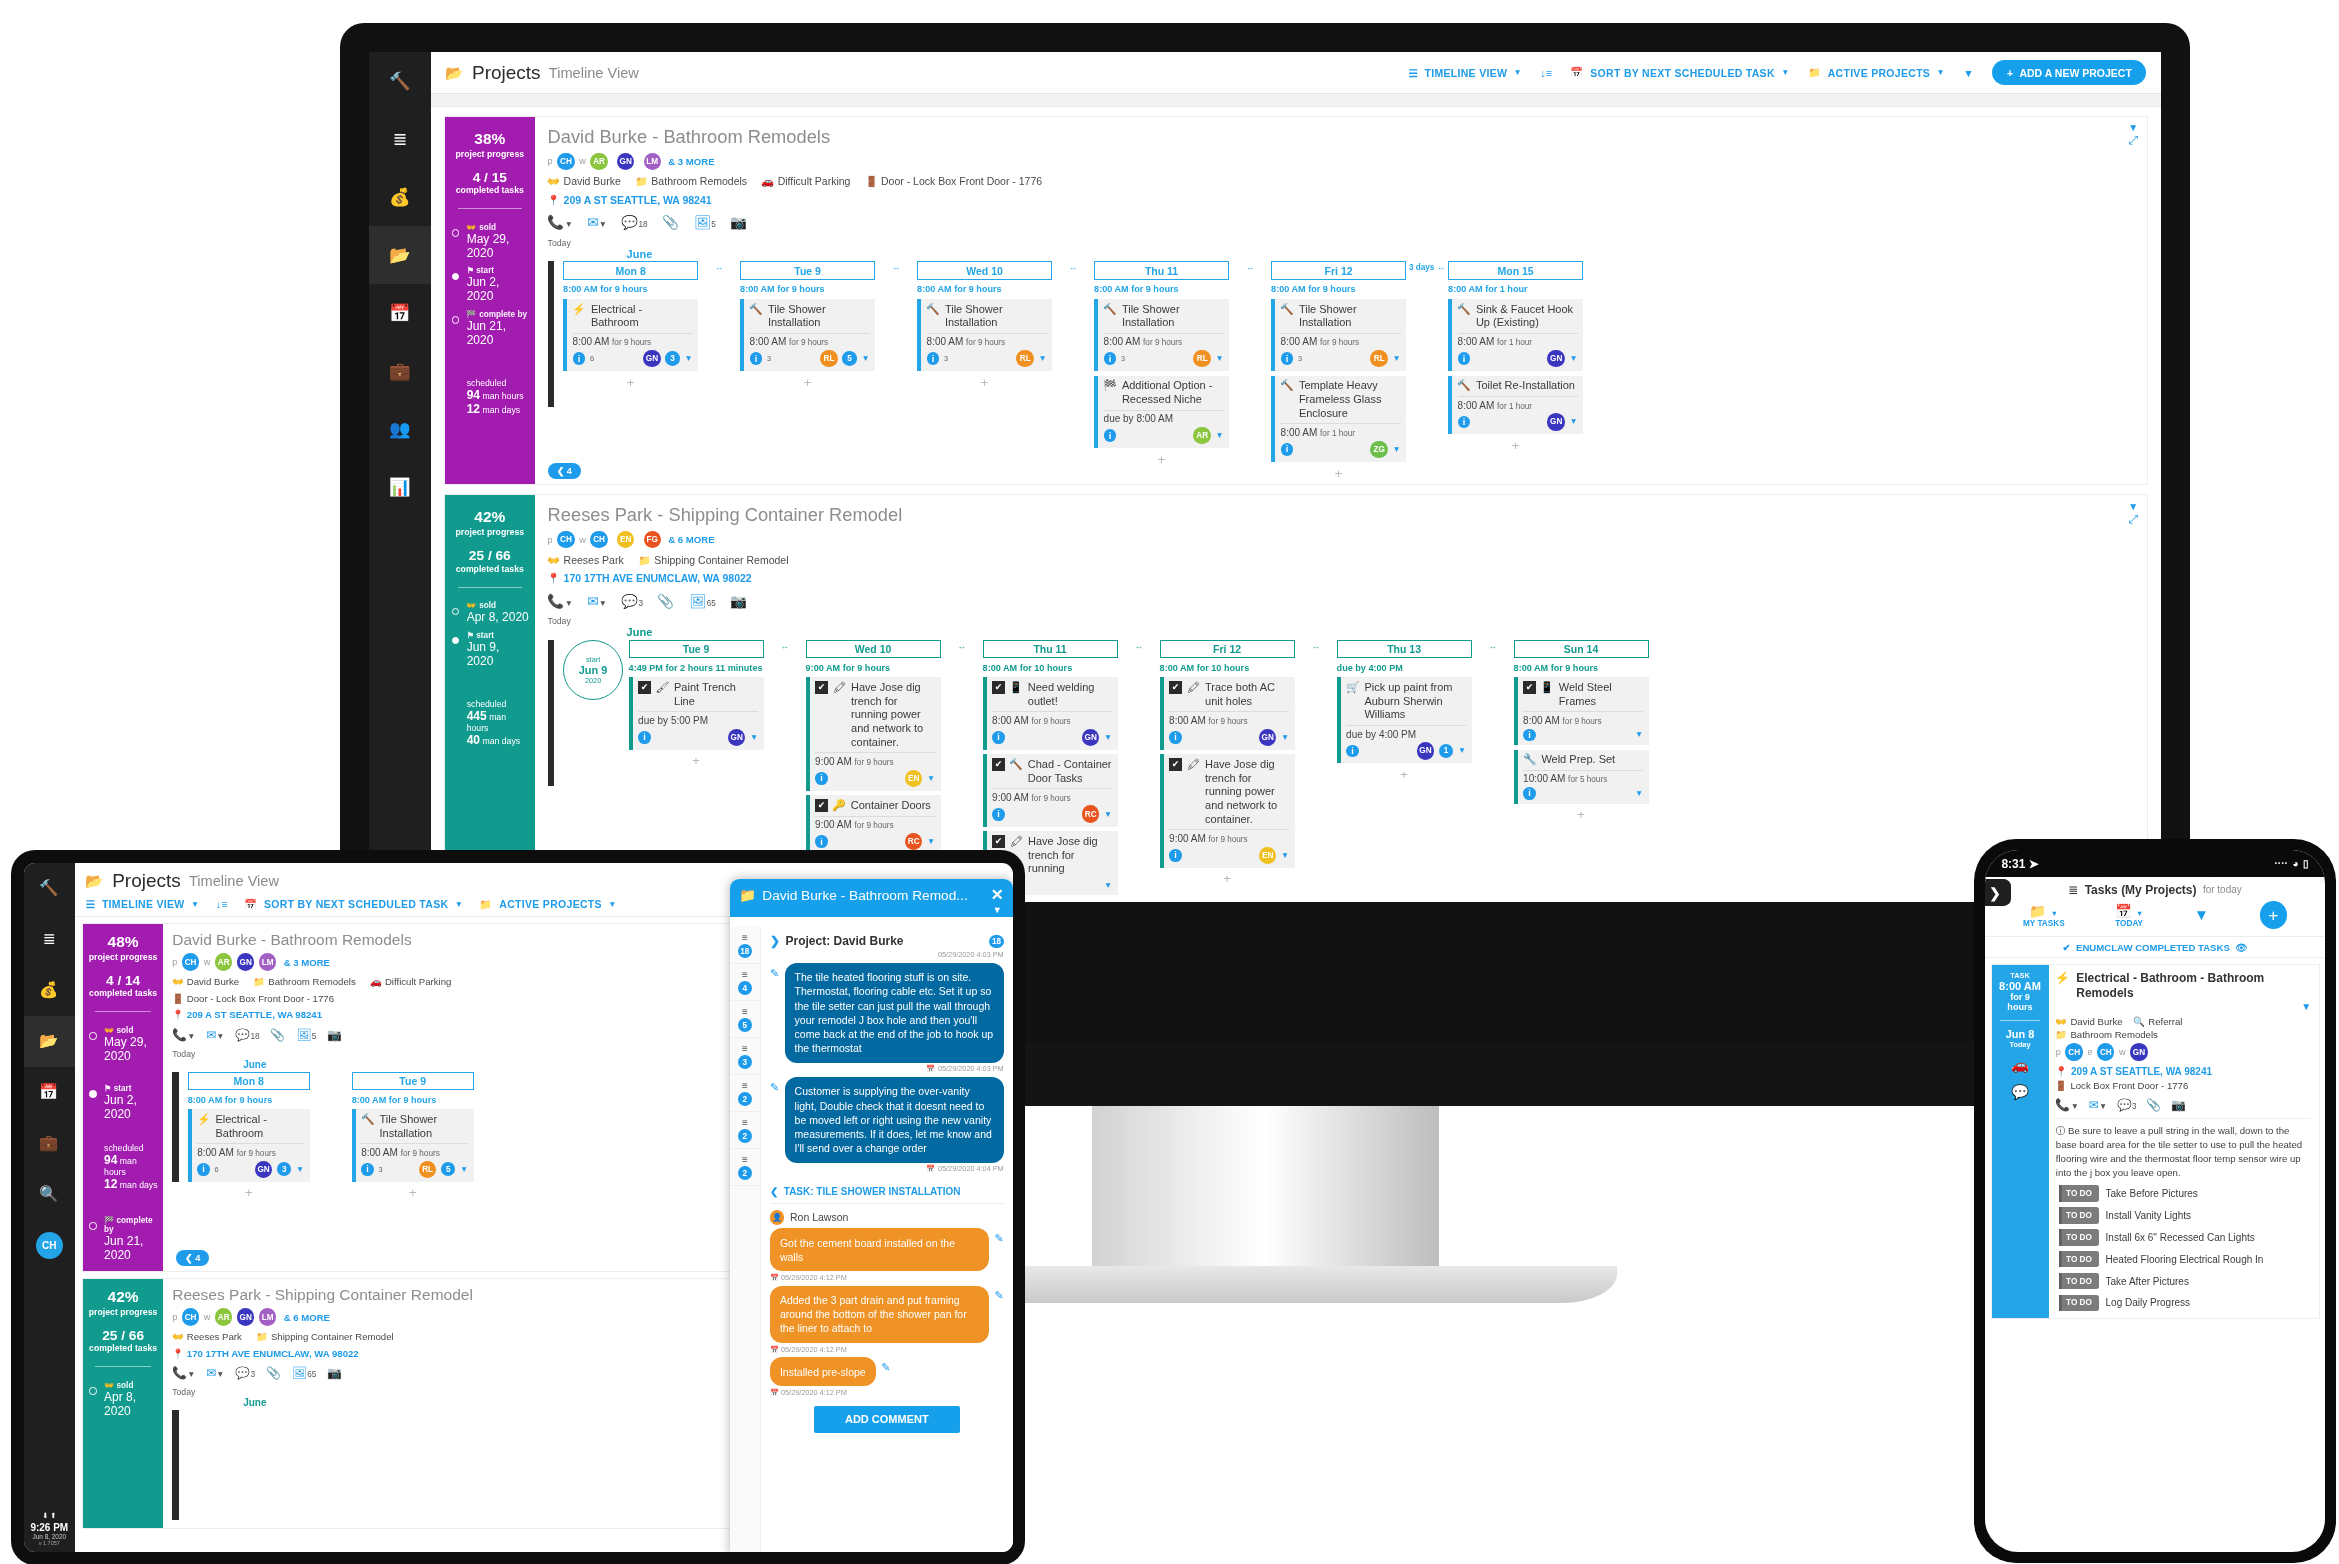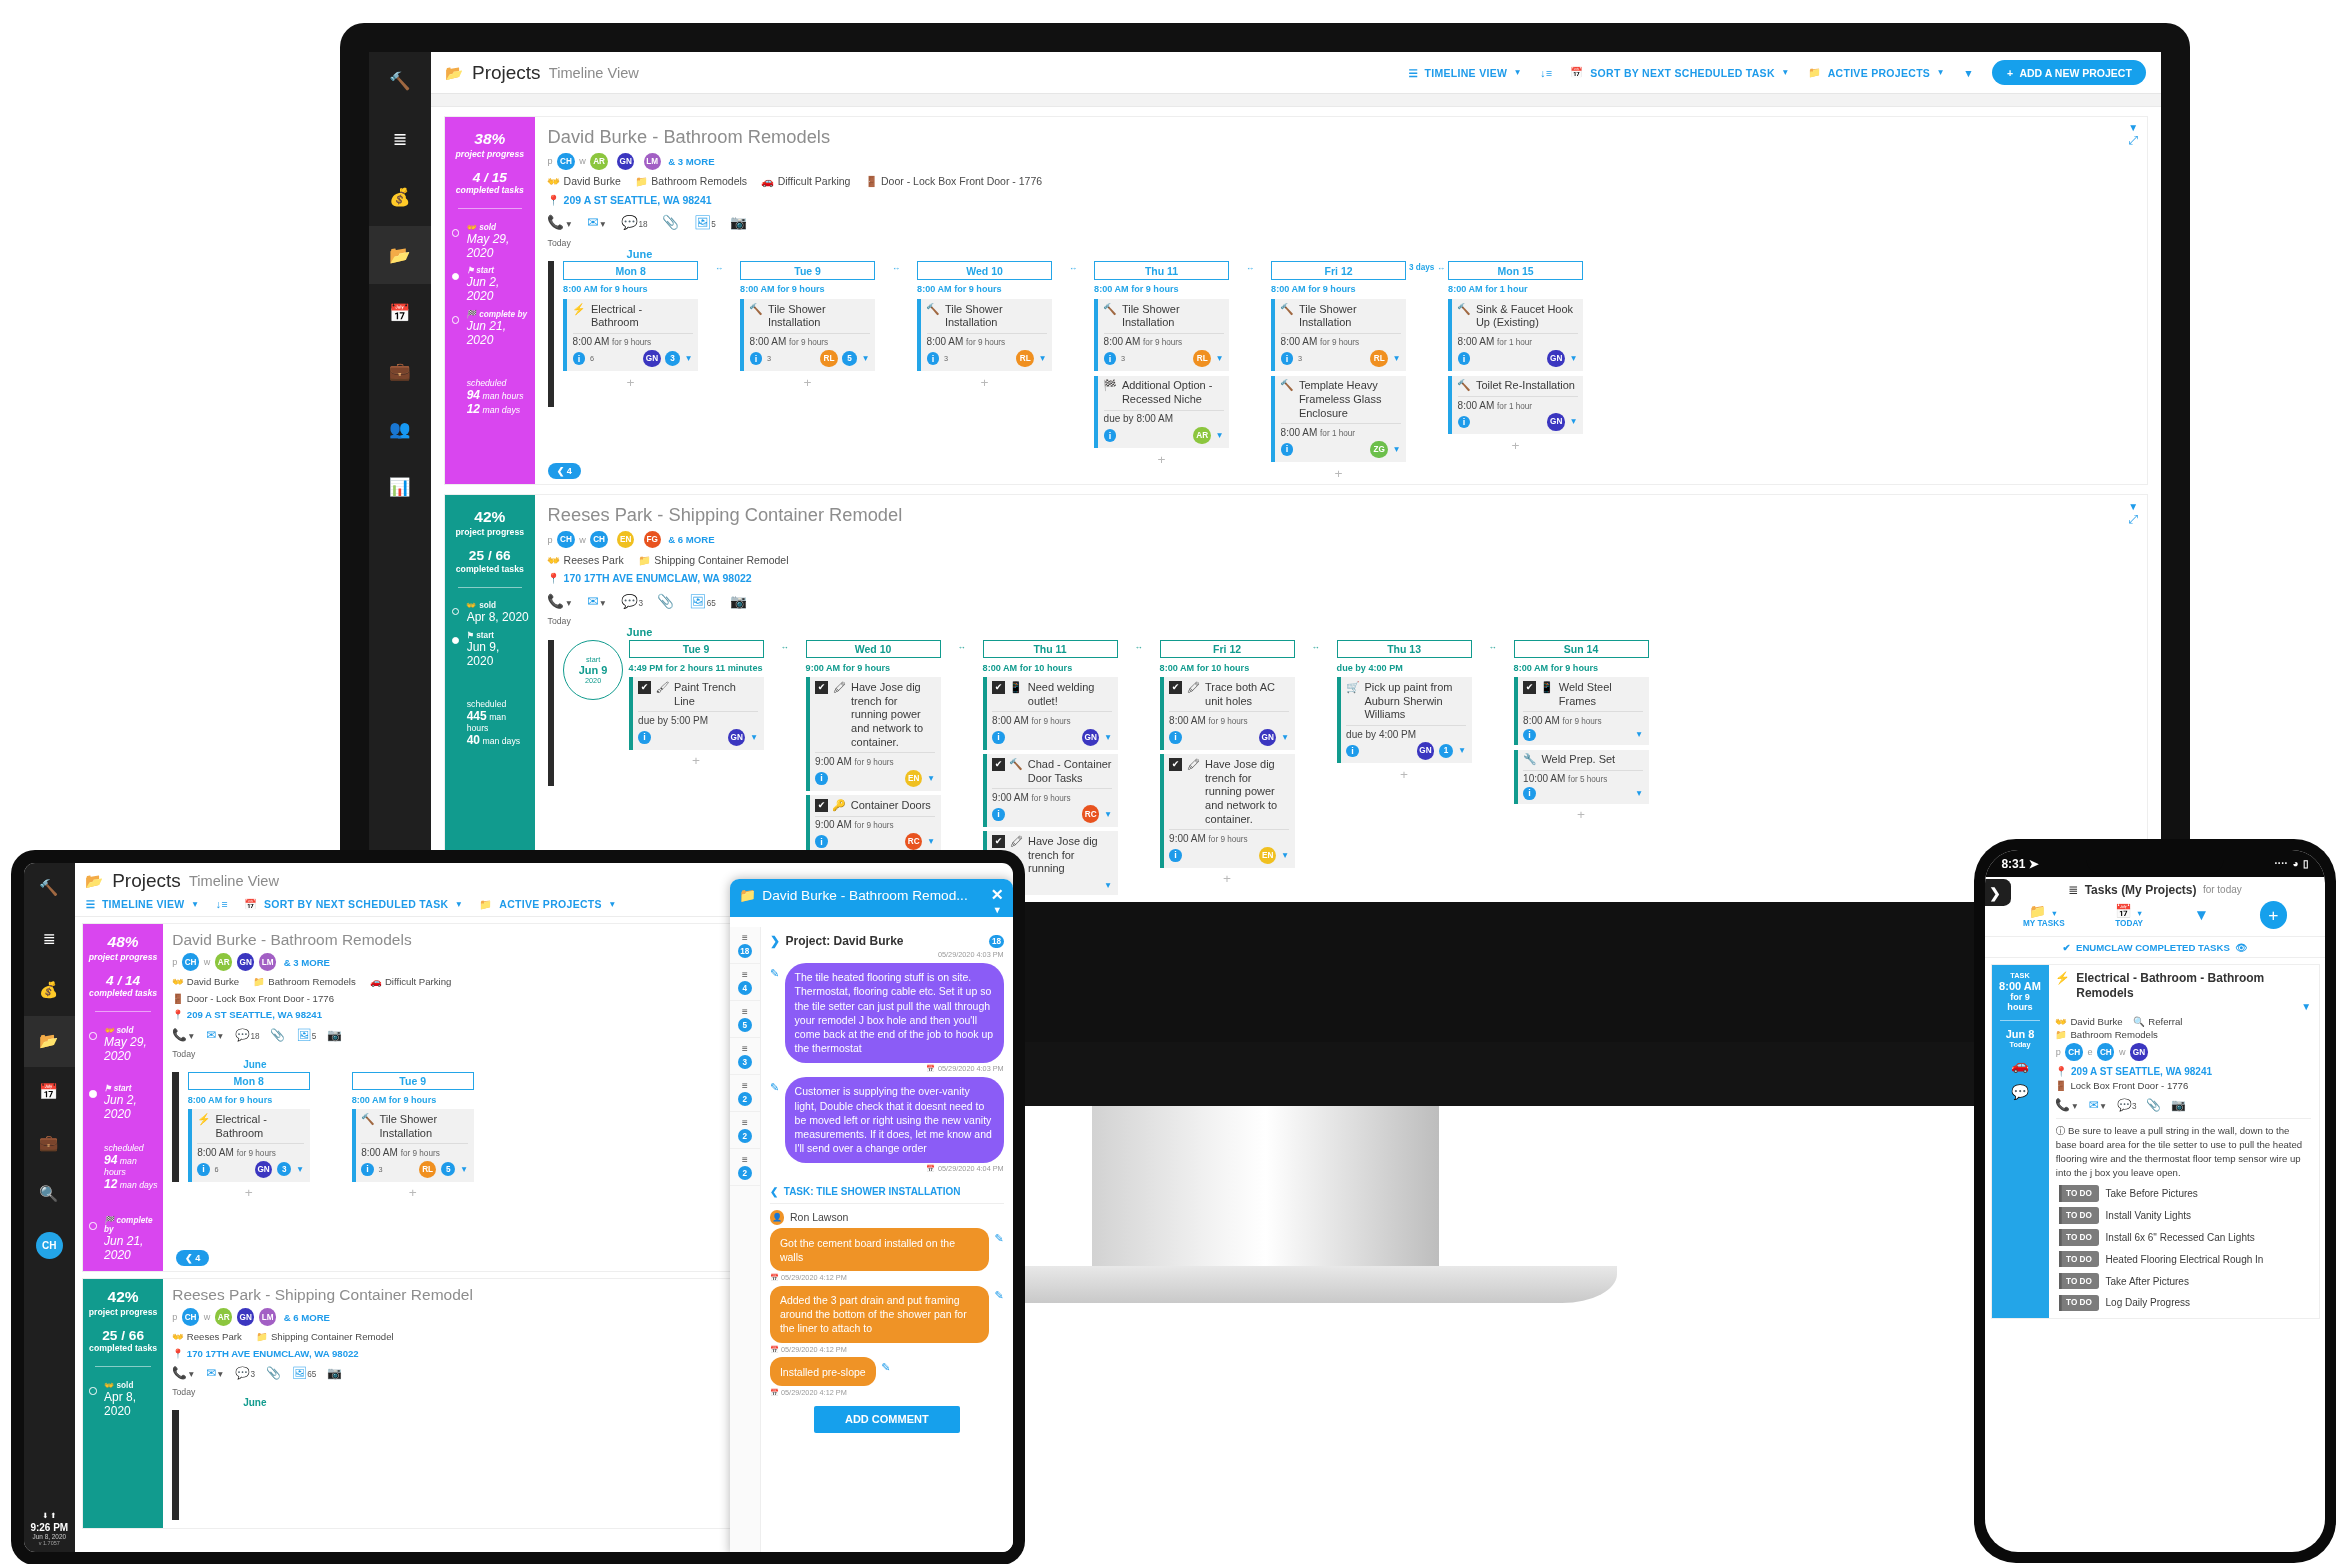--- a/index.html
+++ b/index.html
@@ -33,21 +33,21 @@
   .tb-btn { display:flex; align-items:center; gap:6.4px; color:#1e9bea; font-size:10.5px;
             font-weight:bold; letter-spacing:0.3px; white-space:nowrap; }
   .caret { font-size:8.2px; }
   .pill { background:#16a0ec; color:#fff; border-radius:14.6px; padding:6.4px 14.6px; font-size:10.5px;
           font-weight:bold; display:flex; align-items:center; gap:6.4px; }
   .sub-strip { height:12.8px; background:#f3f3f3; border-bottom:0.9px solid #e9e9e9; }
 
   
   .proj { display:flex; margin:9.1px 12.8px 0 12.8px; border:0.9px solid #eee; background:#fff; }
   .proj-stat { width:90px; color:#fff; padding:12.8px 5.5px; text-align:center; flex:none; position:relative; }
-  .ps-blue { background:#d946ef;font-style:italic; }
+  .ps-blue { background:#a21caf; }
   .ps-teal { background:#119b8e; }
   .ps-pct { font-size:15.5px; font-weight:bold; }
   .ps-lbl { font-size:8.7px; font-weight:bold; margin-top:0.9px; }
   .ps-num { font-size:13.7px; font-weight:bold; margin-top:11px; }
   .ps-rule { height:0.9px; background:rgba(255,255,255,.5); margin:12.8px 7.3px; }
   .mile { text-align:left; padding-left:16.4px; position:relative; margin-top:5.5px; }
   .mile .k { font-size:8.2px; font-weight:bold; opacity:.95; }
   .mile .v { font-size:12px; }
   .mile .dot { position:absolute; left:1.8px; top:7.3px; width:7.3px; height:7.3px; border-radius:50%;
     border:1.4px solid #fff; }
@@ -122,21 +122,21 @@
     border-right:0.9px solid #eee; }
   .rail-it { height:37px; display:flex; flex-direction:column; align-items:center; justify-content:center;
     gap:0.9px; border-bottom:0.9px solid #efefef; color:#555; font-size:10px; }
   .rail-b { min-width:13.7px; height:13.7px; border-radius:7.3px; background:#1e9bea; color:#fff; font-size:8.2px;
     font-weight:bold; display:flex; align-items:center; justify-content:center; padding:0 2.7px; }
   .dr-body { position:absolute; left:31px; right:0; top:48px; bottom:0; padding:7.3px 9.1px; overflow:hidden; }
   .dr-sec { display:flex; align-items:center; gap:5.5px; font-size:12px; font-weight:bold; color:#333; }
   .dr-sec .chev { color:#1e9bea; font-weight:bold; }
   .stamp { font-size:7.3px; color:#9a9a9a; text-align:right; margin:1.8px 0 3.7px 0; }
   .cmt { border-radius:12px; padding:7.3px 10px; font-size:10.5px; line-height:1.35; color:#fff; }
-  .cmt.blue { background:#8b5cf6;border-radius:21px; } .cmt.orange { background:#ef9326; }
+  .cmt.blue { background:#0369a1; } .cmt.orange { background:#ef9326; }
   .cmt-row { display:flex; align-items:flex-start; gap:5.5px; }
   .cmt-ed { color:#1e9bea; font-size:11px; padding-top:3.7px; }
   .tasklink { color:#1e9bea; font-size:10px; font-weight:bold; display:flex; gap:5.5px; align-items:center;
     border-bottom:0.9px solid #eee; padding:7.3px 0 5.5px 0; margin-top:5.5px; }
   .who { display:flex; align-items:center; gap:5.5px; font-size:10.5px; color:#444; margin:6.4px 0 3.7px 0; }
   .who .ava { width:14.6px; height:14.6px; border-radius:50%; background:#ef9326; color:#fff; font-size:8.2px;
     display:flex; align-items:center; justify-content:center; }
   .addcmt { background:#16a0ec; color:#fff; font-size:11px; font-weight:bold; border-radius:2px;
     padding:7.3px 0; text-align:center; width:146px; margin:9.1px auto 0 auto; }
 

